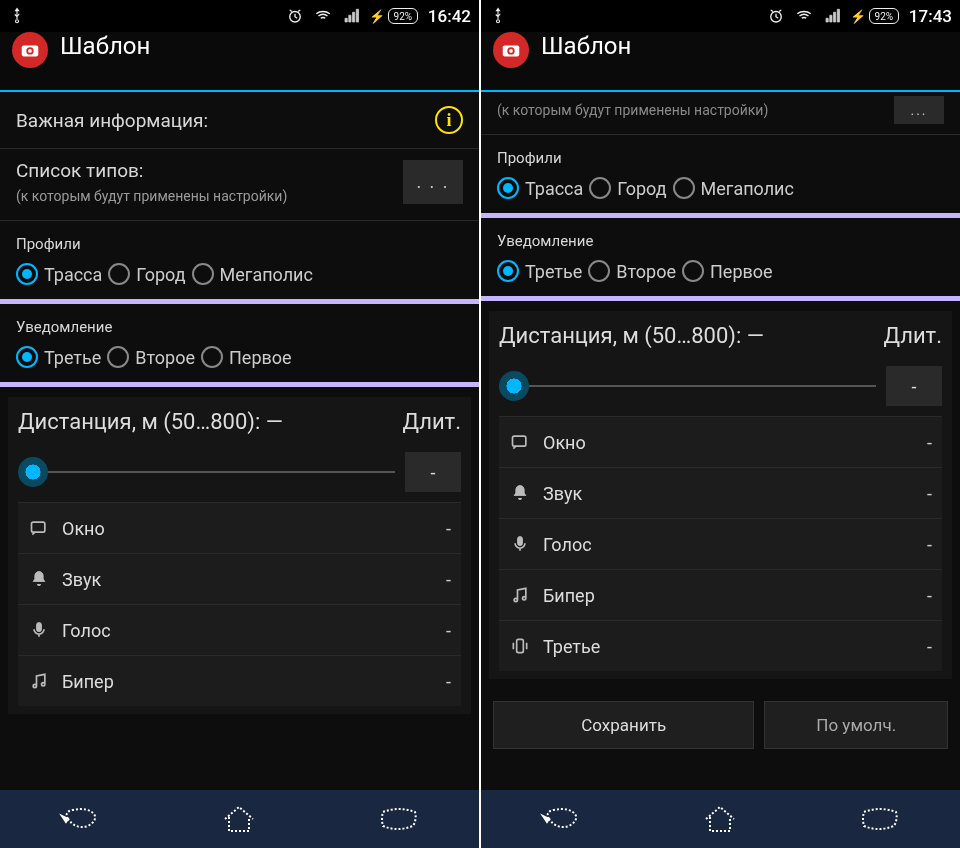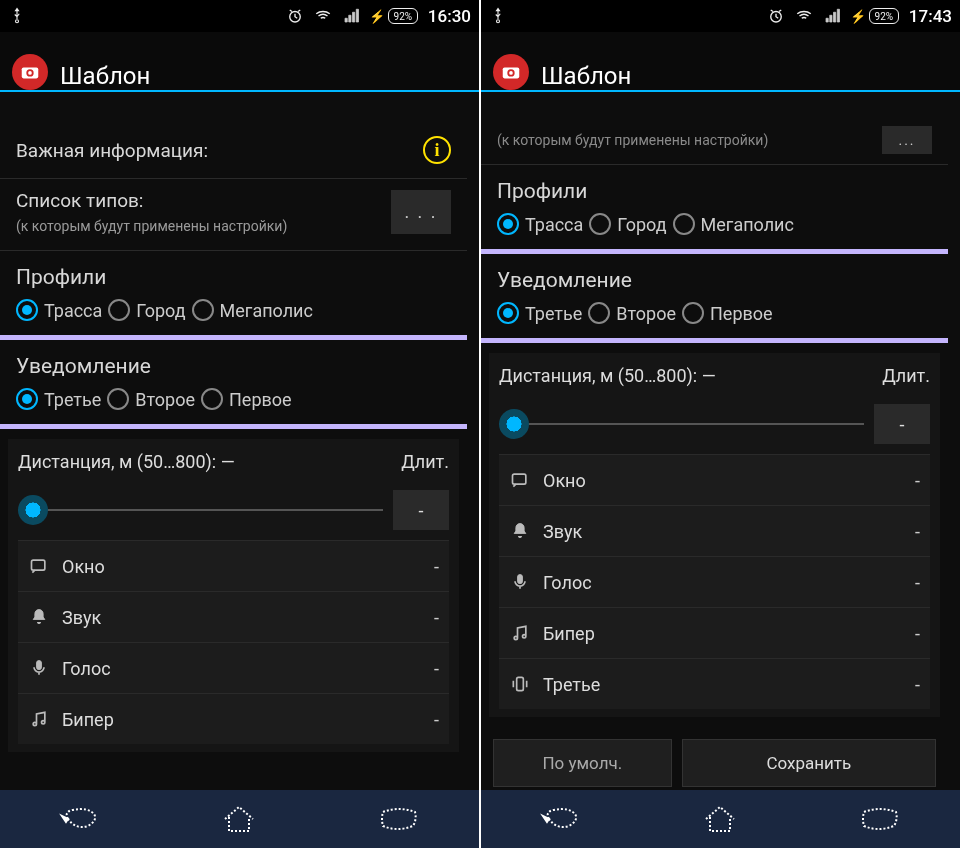--- a/index.html
+++ b/index.html
@@ -51,43 +51,42 @@
     justify-content: center;
     color: #eee;
   }
   .bolt { font-size: 13px; color: #eee; }
   .clock { font-size: 17px; font-weight: 500; color: #fff; }
   
   .appbar {
     height: 60px;
     background: #0a0a0a;
     display: flex;
-    align-items: flex-end;
+    align-items: flex-start;
     padding: 0 12px;
     border-bottom: 2px solid #00b7ff;
   }
   .appicon {
     width: 36px; height: 36px;
     background: #d22828;
     border-radius: 50%;
     display: flex; align-items: center; justify-content: center;
     margin-right: 12px;
   }
   .appicon svg { width: 22px; height: 22px; fill: #fff; }
   .apptitle { font-size: 24px; color: #fff; font-weight: 400; }
   
   .content {
     flex: 1;
     background: #0d0d0d;
     overflow: hidden;
     position: relative;
   }
   .scroll-inner {
-    padding: 0 12px 0 0;
-    margin-top: 30px;
+    padding: 0 0 0 0;
   }
   .section-header {
     font-size: 19px;
     color: #d8d8d8;
     padding: 14px 16px;
     border-bottom: 1px solid #2a2a2a;
     display: flex;
     align-items: center;
   }
   .info-icon {
@@ -110,21 +109,21 @@
   .row-typelist .labels { flex: 1; }
   .row-typelist .title { font-size: 19px; color: #d8d8d8; margin-bottom: 6px; }
   .row-typelist .sub { font-size: 14px; color: #9a9a9a; }
   .dots-btn {
     width: 60px; height: 44px;
     background: #2a2a2a;
     display: flex; align-items: center; justify-content: center;
     color: #ccc; font-size: 18px; letter-spacing: 2px;
   }
   .section-label {
-    font-size: 21px;
+    font-size: 15px;
     color: #d8d8d8;
     padding: 14px 16px 10px 16px;
   }
   .radio-group {
     display: flex;
     gap: 6px;
     padding: 0 16px 14px 16px;
     border-bottom: 5px solid #c4b5fd;
   }
   .radio {
@@ -148,21 +147,21 @@
     border-radius: 50%;
   }
   
   .dist-block {
     background: #151515;
     margin: 10px 8px;
     padding: 12px 10px 8px 10px;
   }
   .dist-header {
     display: flex;
-    font-size: 18px;
+    font-size: 22px;
     color: #ddd;
     margin-bottom: 18px;
   }
   .dist-header .lab { flex: 1; }
   .slider-row {
     display: flex;
     align-items: center;
     gap: 10px;
     margin-bottom: 10px;
   }
@@ -264,21 +263,21 @@
       </span>
       <span class="ico">
         <svg viewBox="0 0 24 24">
             <path d="M4 20h3v-5H4zM9 20h3v-9H9zM14 20h3V7h-3zM19 20h3V3h-3z" fill="#eee" opacity="0.85"></path>
           </svg>
       </span>
       <div class="battery-wrap">
         <span class="bolt">⚡</span>
         <div class="battery">92%</div>
       </div>
-      <span class="clock">16:30</span>
+      <span class="clock">16:42</span>
     </div>
   </div>
 
   <div class="appbar">
     <div class="appicon">
       <svg viewBox="0 0 24 24">
           <rect x="3" y="7" width="18" height="12" rx="2" fill="#fff"></rect>
           <circle cx="12" cy="13" r="4" fill="#d22828"></circle>
           <circle cx="12" cy="13" r="2" fill="#fff"></circle>
         </svg>
@@ -547,22 +546,22 @@
                 <rect x="8" y="4" width="8" height="16" rx="2" fill="none" stroke="#bbb" stroke-width="2"></rect>
                 <path d="M4 8v8M20 8v8" stroke="#bbb" stroke-width="2"></path>
               </svg>
             </span>
           <span>Третье</span>
           <span class="val">-</span>
         </div>
       </div>
 
       <div class="btn-row">
+        <div class="btn">Сохранить</div>
         <div class="btn secondary">По умолч.</div>
-        <div class="btn">Сохранить</div>
       </div>
     </div>
   </div>
 
   <div class="navbar">
     <div class="navicon">
         <svg width="44" height="30" viewBox="0 0 44 30">
           <path d="M10 15 Q6 8 14 6 Q30 3 36 10 Q40 16 30 22 Q18 26 10 15" stroke-dasharray="2 2"></path>
           <path d="M10 15l-6-3 4 6z" fill="#fff"></path>
         </svg>

